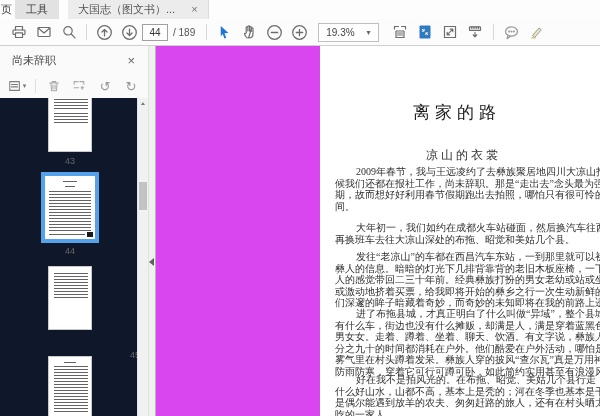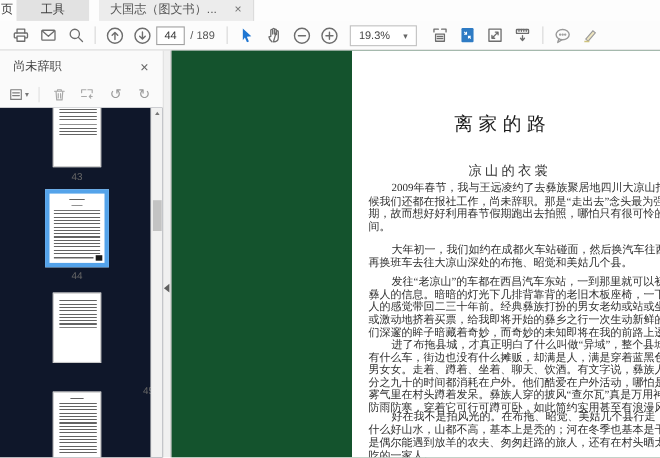--- a/index.html
+++ b/index.html
@@ -2,21 +2,21 @@
 <html><head>
 <meta charset="utf-8">
 <style>
   * { margin:0; padding:0; box-sizing:border-box; }
   html,body { width:600px; height:416px; overflow:hidden; }
   body { font-family:"Liberation Sans","DejaVu Sans",sans-serif; background:#fff; position:relative; }
 
   
   .tabbar { height:19px; display:flex; align-items:stretch; background:#fdfdfd; font-size:11px; color:#3c3c3c; }
   .tab-home { width:12px; overflow:hidden; line-height:19px; padding-left:1px; }
-  .tab-tools { background:#e2e2e2; padding:0 22px; line-height:19px; margin-left:3px; }
+  .tab-tools { background:#e2e2e2; padding:0 11px; line-height:19px; margin-left:3px; }
   .doc-tab { background:#ececec; margin-left:9px; padding:0 10px; line-height:19px; display:flex; align-items:center; gap:16px; color:#555; border-right:1px solid #dcdcdc; }
   .doc-tab .tab-close { color:#777; font-size:11px; cursor:pointer; }
 
   
   .toolbar { height:27px; display:flex; align-items:center; padding-left:6px; border-bottom:1px solid #cfcfcf; background:#fcfcfc; }
   .tbtn { width:25px; height:22px; display:flex; align-items:center; justify-content:center; }
   .tbtn svg { display:block; }
   .icon-stroke { fill:none; stroke:#6d6d6d; stroke-width:1.2; stroke-linecap:round; stroke-linejoin:round; }
   .sep { width:1px; height:16px; background:#d8d8d8; margin:0 5px; }
   .pagebox { width:26px; height:17px; border:1px solid #a0a0a0; font-size:10px; text-align:center; color:#333; background:#fff; font-family:"Liberation Sans",sans-serif; }
@@ -43,21 +43,21 @@
   .thumb-sel { position:absolute; border:4px solid #54a3ea; background:#fff; }
   .blk { position:absolute; background:#1a1a1a; }
 
   .v-scroll { position:absolute; top:0; right:0; bottom:0; width:11px; background:#f1f1f1; border-left:1px solid #e4e4e4; }
   .v-scroll .arrow { height:12px; text-align:center; font-size:7px; color:#777; line-height:12px; }
   .v-scroll .sthumb { position:absolute; left:1px; right:1px; top:84px; height:28px; background:#c3c3c3; }
 
   .splitter { width:8px; background:#f0f0f0; border-left:1px solid #e2e2e2; border-right:1px solid #b5b5b5; position:relative; }
   .collapse-handle { position:absolute; top:212px; left:0px; width:0; height:0; border-top:4px solid transparent; border-bottom:4px solid transparent; border-right:5px solid #5f5f5f; }
 
-  .canvas { flex:1; background:#14532d; position:relative; overflow:hidden;padding-left:18px; }
+  .canvas { flex:1; background:#d946ef; position:relative; overflow:hidden;padding-left:18px; }
   .page { position:absolute; left:164px; top:0; width:600px; height:370px; background:#fff;
           font-family:"Liberation Serif","DejaVu Serif",serif; color:#2e2e2e; }
   .doc-title { position:absolute; left:93px; top:55px; font-size:17px; letter-spacing:5px; color:#1b1b1b; white-space:nowrap; }
   .doc-subtitle { position:absolute; left:106px; top:101px; font-size:12px; letter-spacing:3px; color:#333; white-space:nowrap; }
   .para { position:absolute; left:15px; font-size:10px; line-height:11.5px; white-space:nowrap; }
   .para .ind { text-indent:21px; }
   .p0{top:120px} .p1{top:176px} .p2{top:205px} .p3{top:262px} .p4{top:328px}
 </style>
 </head>
 <body>

